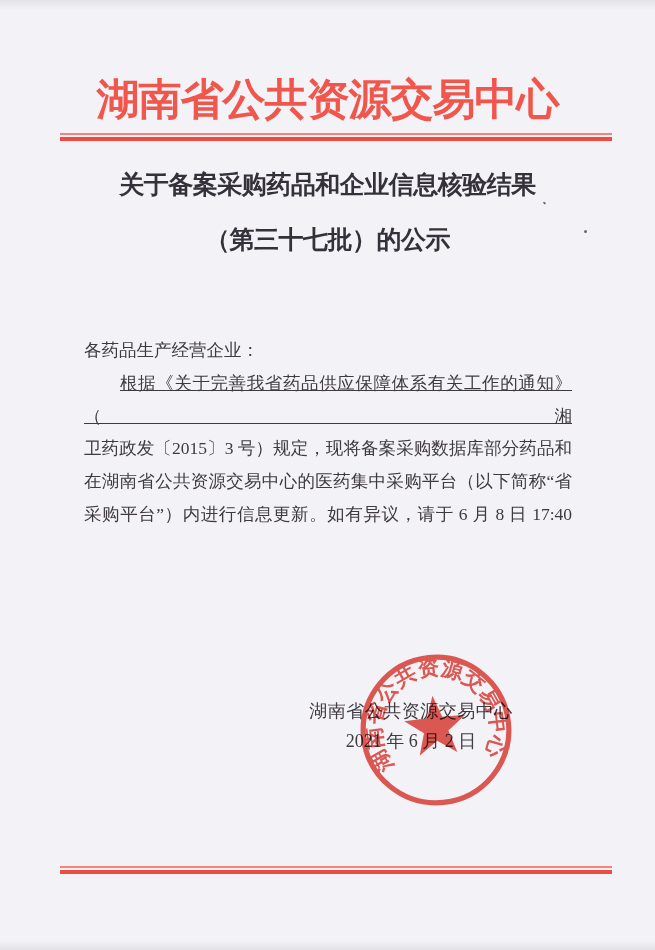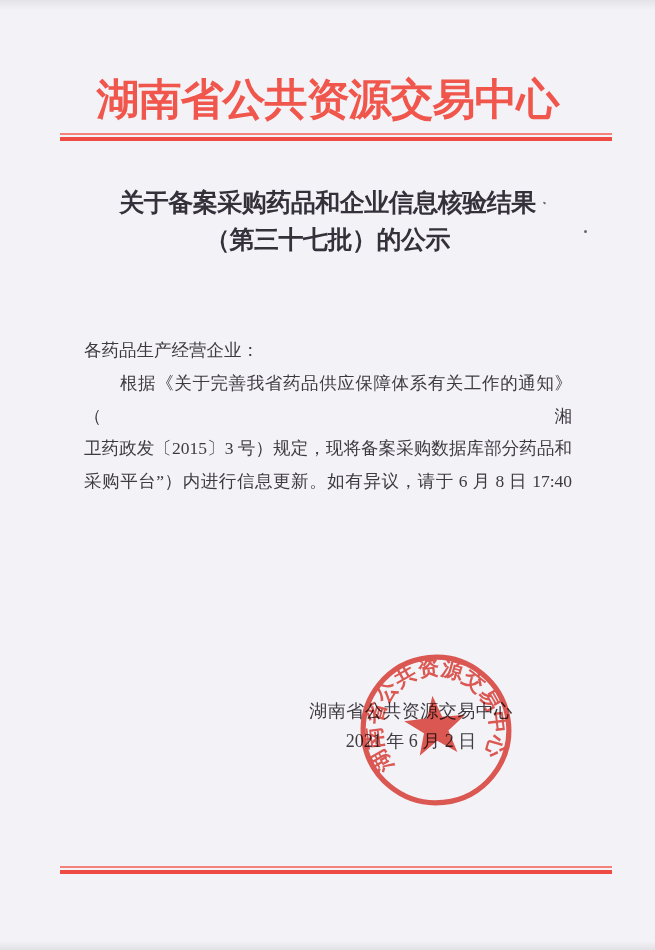--- a/index.html
+++ b/index.html
@@ -29,32 +29,32 @@
   .rule-footer{top:866px;}
   .rule .thin{height:2px;background:var(--rule-red-light,#f4817a);}
   .rule .gap{height:2px;}
   .rule .thick{height:4px;background:var(--rule-red,#ee4c42);}
 
   .doc-title{
     position:absolute;left:0;width:655px;text-align:center;
     font-size:25px;font-weight:bold;letter-spacing:-0.5px;
     color:var(--title-ink,#34313a);
   }
-  .doc-title.l1{top:186px;}
+  .doc-title.l1{top:168px;}
   .doc-title.l2{top:223px;text-align:center;}
 
   .body-text{
     position:absolute;top:298px;left:84px;width:488px;
     font-size:17.5px;line-height:32.75px;
     color:var(--body-ink,#3e3a40);
     margin-top:36px;
   }
   .body-text .line{white-space:nowrap;}
   .body-text .line.j{white-space:normal;text-align:justify;text-align-last:justify;}
-  .body-text .line.ind{text-indent:36px;}
+  .body-text .line.ind{text-indent:36px;text-decoration:underline;}
 
   .sig{
     position:absolute;left:297px;top:700px;width:228px;
     text-align:center;color:var(--body-ink,#3e3a40);
   }
   .sig .org{font-size:18px;line-height:22px;letter-spacing:0.5px;}
   .sig .date{margin-top:8px;font-size:18px;line-height:22px;}
 
   .seal{
     position:absolute;left:358px;top:652px;width:156px;height:156px;
@@ -80,20 +80,21 @@
     <div class="thick"></div>
   </div>
 
   <div class="doc-title l1">关于备案采购药品和企业信息核验结果</div>
   <div class="doc-title l2">（第三十七批）的公示</div>
 
   <div class="body-text">
     <div class="line">各药品生产经营企业：</div>
     <div class="line j ind">根据《关于完善我省药品供应保障体系有关工作的通知》（湘</div>
     <div class="line j">卫药政发〔2015〕3 号）规定，现将备案采购数据库部分药品和</div>
+    <div class="line j">在湖南省公共资源交易中心的医药集中采购平台（以下简称“省</div>
     <div class="line j">采购平台”）内进行信息更新。如有异议，请于 6 月 8 日 17:40</div>
   </div>
 
   <div class="sig">
     <div class="org">湖南省公共资源交易中心</div>
     <div class="date">2021 年 6 月 2 日</div>
   </div>
 
   <svg class="seal" viewBox="0 0 150 150" xmlns="http://www.w3.org/2000/svg">
     <circle cx="75" cy="75" r="70" fill="none" stroke="var(--seal-red,#e2453c)" stroke-width="5"></circle>

